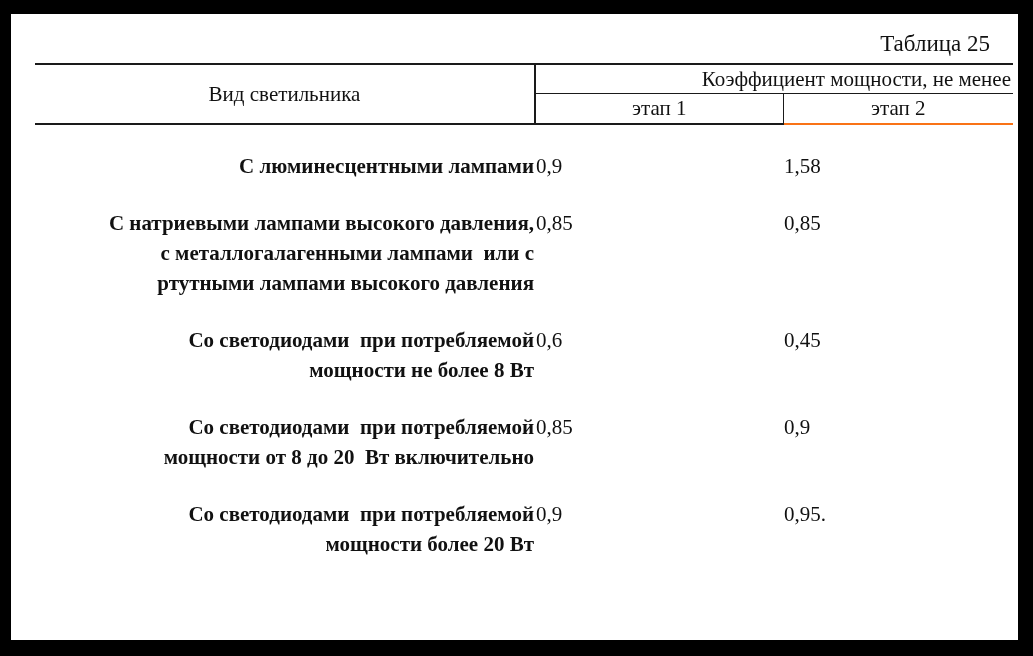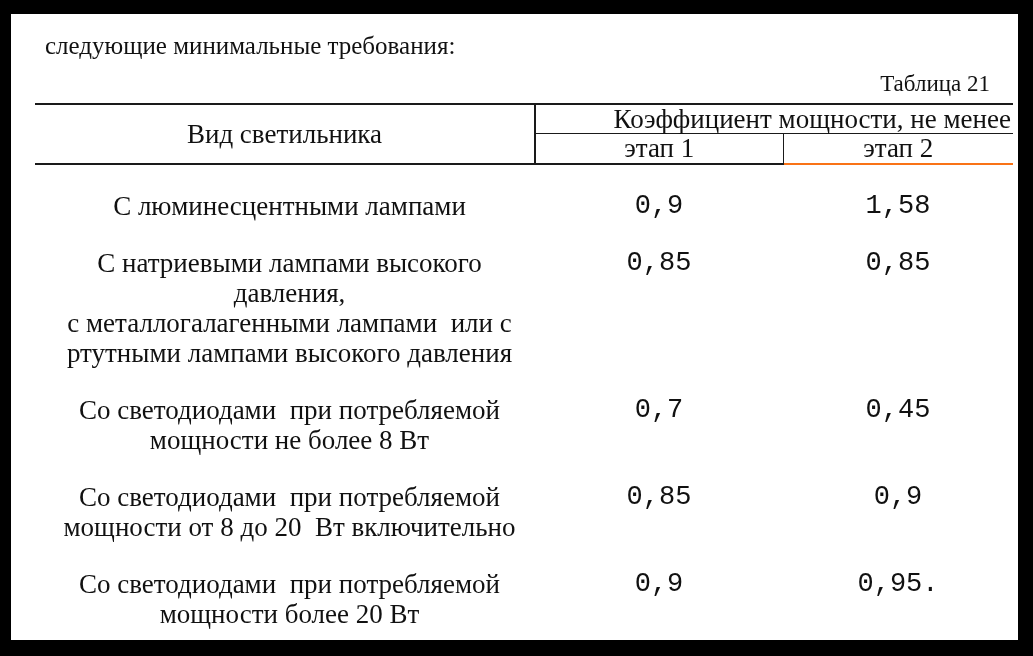--- a/index.html
+++ b/index.html
@@ -38,21 +38,21 @@
     margin: 5px 28px 0 0;
     text-align: right;
     font-size: 23px;
     line-height: 32px;
   }
   table.tbl {
     margin: 3px 0 17px 24px;
     border-collapse: collapse;
     table-layout: fixed;
     width: 978px;
-    font-size: 27px;
+    font-size: 21px;
     border-top: 2px solid #1a1a1a;
   }
   col.c-type { width: 500px; }
   col.c-s1   { width: 248px; }
   col.c-s2   { width: 230px; }
   th {
     font-weight: normal;
     padding: 1px 2px;
     vertical-align: middle;
     text-align: center;
@@ -77,37 +77,36 @@
     height: 30px;
   }
   td {
     vertical-align: top;
     padding-top: 26px;
     line-height: 30px;
   }
   td.cell-type {
     padding-left: 10px;
     white-space: pre-wrap;
-    text-align: center;
+    text-align: right;
+    font-weight: bold;
   }
   td.cell-val {
-    text-align: center;
-    font-family: Liberation Mono, monospace;
+    text-align: left;
   }
 </style>
 </head>
 <body>
 
 <div class="page">
 
   <div class="para">
-    <div class="para-line-2">следующие минимальные требования:</div>
   </div>
 
-  <div class="caption">Таблица 21</div>
+  <div class="caption">Таблица 25</div>
 
   <table class="tbl">
     <colgroup>
       <col class="c-type">
       <col class="c-s1">
       <col class="c-s2">
     </colgroup>
     <thead>
       <tr>
         <th class="type-h" rowspan="2">Вид светильника</th>
@@ -127,21 +126,21 @@
       <tr>
         <td class="cell-type">С натриевыми лампами высокого давления,
 с металлогалагенными лампами  или с
 ртутными лампами высокого давления</td>
         <td class="cell-val">0,85</td>
         <td class="cell-val">0,85</td>
       </tr>
       <tr>
         <td class="cell-type">Со светодиодами  при потребляемой
 мощности не более 8 Вт</td>
-        <td class="cell-val">0,7</td>
+        <td class="cell-val">0,6</td>
         <td class="cell-val">0,45</td>
       </tr>
       <tr>
         <td class="cell-type">Со светодиодами  при потребляемой
 мощности от 8 до 20  Вт включительно</td>
         <td class="cell-val">0,85</td>
         <td class="cell-val">0,9</td>
       </tr>
       <tr>
         <td class="cell-type">Со светодиодами  при потребляемой

